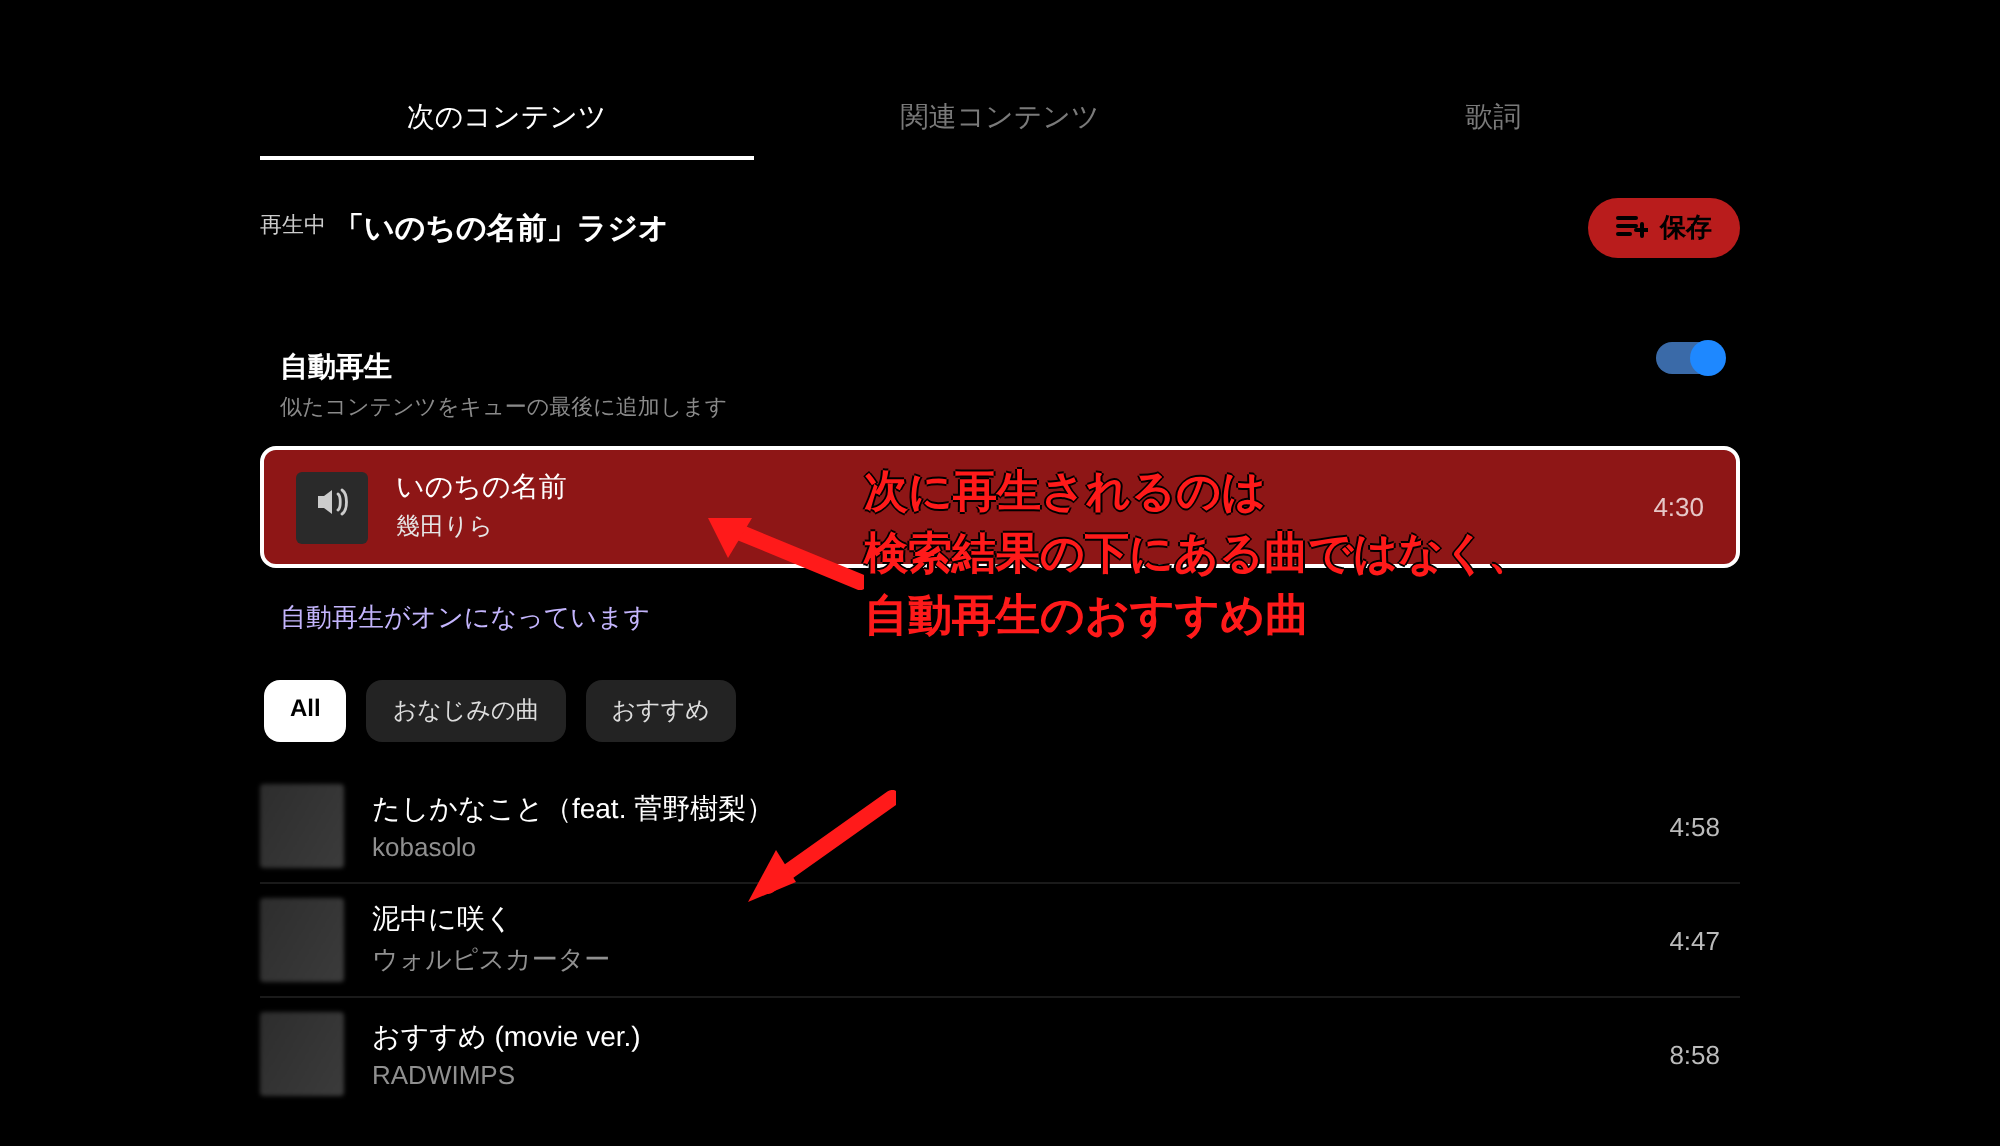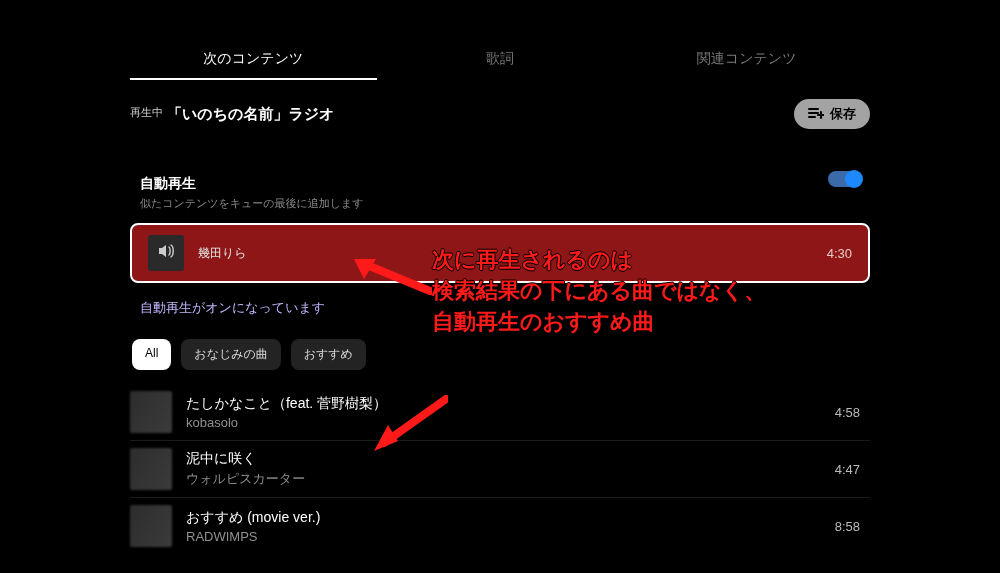--- a/index.html
+++ b/index.html
@@ -34,21 +34,21 @@
     .now-playing-section {
       margin-top: 18px;
       display: flex;
       justify-content: space-between;
       align-items: center;
     }
     .np-left { display: flex; flex-direction: row; gap: 4px; }
     .np-label { font-size: 11px; color: #ccc; }
     .np-title { font-size: 15px; color: #fff; font-weight: 700; }
     .save-btn {
-      background: #a3a3a3;
+      background: #b91c1c;
       color: #000;
       border-radius: 18px;
       padding: 6px 14px;
       font-size: 13px;
       font-weight: 600;
       display: flex;
       align-items: center;
       gap: 6px;
       cursor: pointer;
     }
@@ -110,21 +110,21 @@
       padding-left: 2px;
     }
     .chip {
       background: #232323;
       color: #ddd;
       font-size: 12px;
       padding: 7px 13px;
       border-radius: 8px;
       cursor: pointer;
     }
-    .chip.active { background: #fff; color: #000; font-weight: 400; }
+    .chip.active { background: #fff; color: #000; font-weight: 700; }
     .list { margin-top: 14px; }
     .row {
       display: flex;
       align-items: center;
       gap: 14px;
       padding: 7px 0;
       border-bottom: 1px solid #1a1a1a;
       cursor: pointer;
     }
     .row:last-child { border-bottom: none; }
@@ -136,21 +136,21 @@
     }
     .row-info { flex: 1; display: flex; flex-direction: column; gap: 2px; }
     .row-title { font-size: 14px; color: #fff; }
     .row-artist { font-size: 13px; color: #909090; }
     .row-dur { font-size: 13px; color: #bbb; padding-right: 10px; }
 
     
     .annotation {
       position: absolute;
       left: 432px;
-      top: 245px;
+      top: 231px;
       font-size: 22px;
       font-weight: 800;
       color: #ff1a1a;
       text-shadow: 1px 0 0 #000, -1px 0 0 #000, 0 1px 0 #000, 0 -1px 0 #000;
       line-height: 1.4;
       white-space: pre;
       pointer-events: none;
     }
     .arrow1 {
       position: absolute;
@@ -165,22 +165,22 @@
       pointer-events: none;
     }
   </style>
 </head>
 <body>
 
 <div class="panel">
 
   <div class="tabs">
     <div class="tab active">次のコンテンツ</div>
+    <div class="tab">関連コンテンツ</div>
     <div class="tab">歌詞</div>
-    <div class="tab">関連コンテンツ</div>
   </div>
 
   <div class="now-playing-section">
     <div class="np-left">
       <span class="np-label">再生中</span>
       <span class="np-title">「いのちの名前」ラジオ</span>
     </div>
     <div class="save-btn">
       <span class="save-icon">
         <svg width="16" height="14" viewBox="0 0 16 14">
@@ -204,20 +204,21 @@
   <div class="next-track">
     <div class="next-thumb">
       <span>
         <svg width="20" height="20" viewBox="0 0 20 20">
             <path d="M3 7h3l4-3v12l-4-3H3z" fill="#ccc"></path>
             <path d="M13 6c1.5 1 1.5 7 0 8M15 4c3 2 3 10 0 12" stroke="#ccc" stroke-width="1.4" fill="none" stroke-linecap="round"></path>
           </svg>
       </span>
     </div>
     <div class="next-info">
+      <span class="next-title">いのちの名前</span>
       <span class="next-artist">幾田りら</span>
     </div>
     <span class="next-dur">4:30</span>
   </div>
 
   <div class="autoplay-note">自動再生がオンになっています</div>
 
   <div class="chips">
     <div class="chip active">All</div>
     <div class="chip">おなじみの曲</div>

